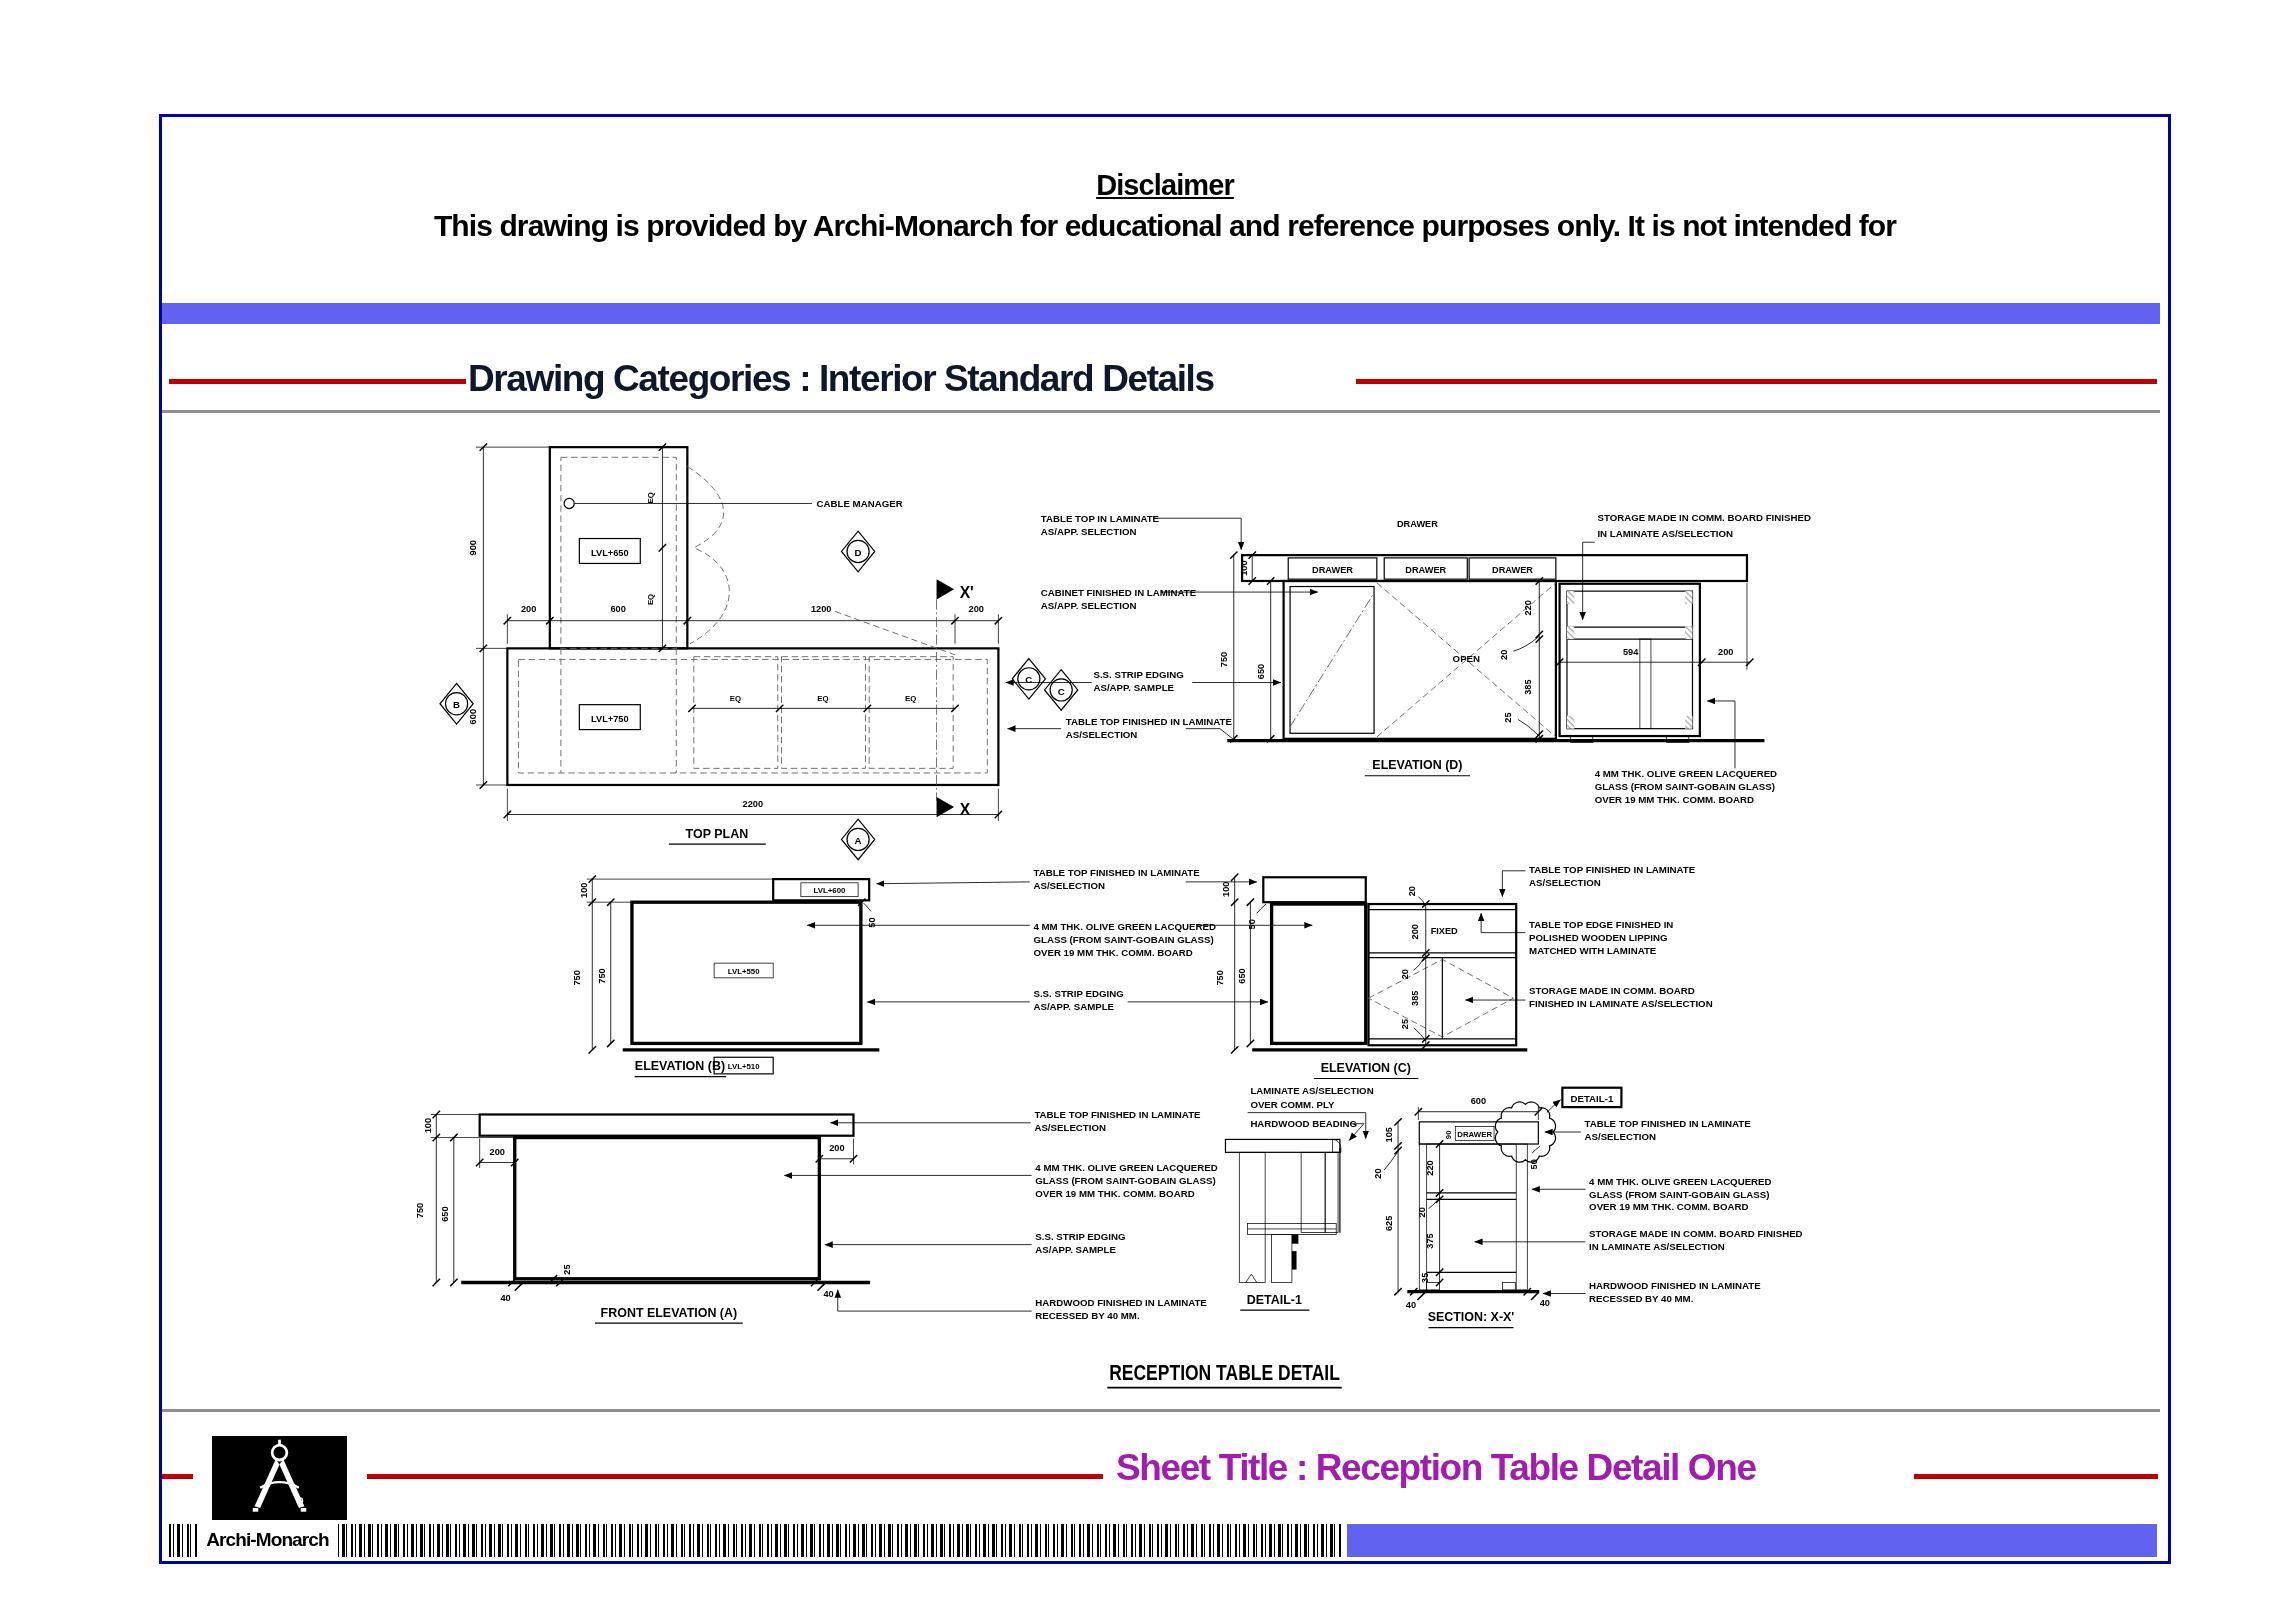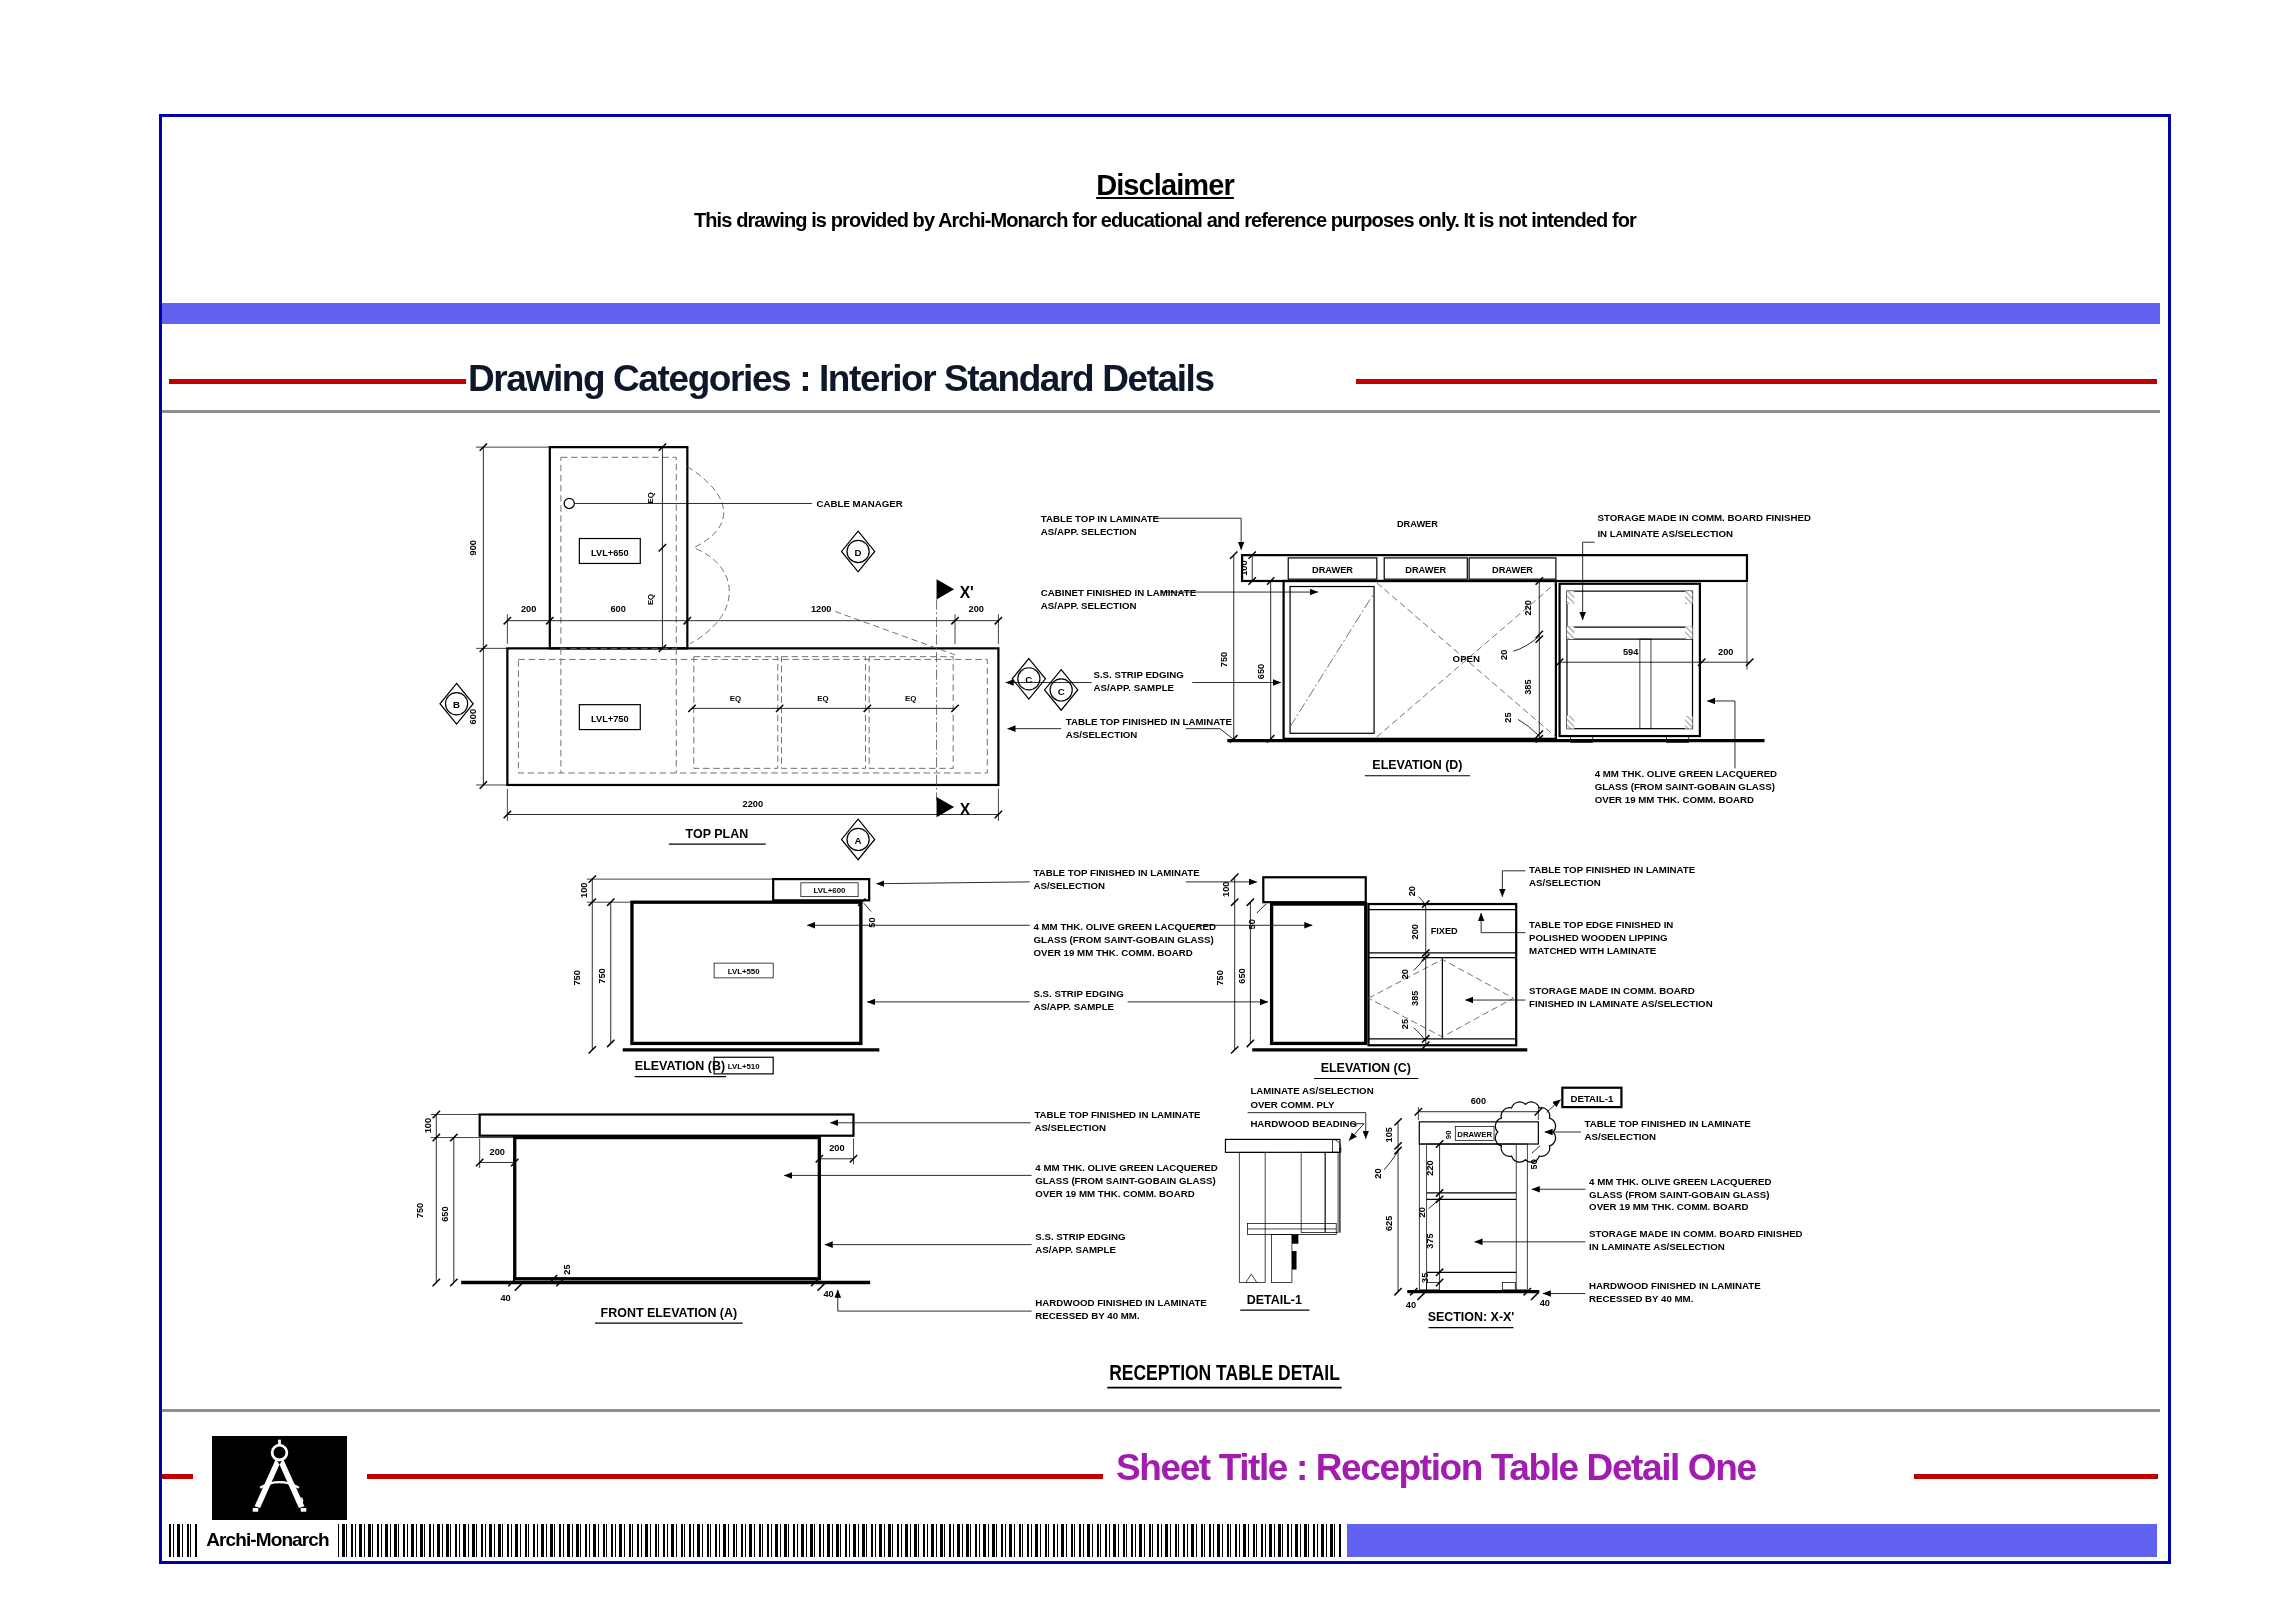--- a/index.html
+++ b/index.html
@@ -3,21 +3,21 @@
 <meta charset="utf-8">
 <style>
   html,body{margin:0;padding:0;background:#fff;}
   #stage{position:relative;width:2290px;height:1619px;background:#fff;overflow:hidden;
          font-family:"Liberation Sans",sans-serif;}
   .page{position:absolute;left:159px;top:93px;width:2006px;height:1444px;
         border:3.7px solid #0000aa;background:#fff;margin-top:21px;}
   .abs{position:absolute;}
   .disc-h{top:52px;left:0;width:100%;text-align:center;font-weight:700;font-size:29px;
           text-decoration:underline;letter-spacing:-0.9px;color:#000;}
-  .disc-l{left:0;width:100%;text-align:center;font-weight:700;font-size:20px;
+  .disc-l{left:0;width:100%;text-align:center;font-weight:700;font-size:30px;
           letter-spacing:-0.9px;color:#000;}
   .banner{left:0;width:1998px;height:21px;background:#6262f0;}
   .cat-title{left:306px;top:241px;font-weight:700;font-size:37px;letter-spacing:-1.4px;color:#0f172a;}
   .redline{height:4.6px;background:#c00000;}
   .grayline{left:0;width:1998px;height:2.8px;background:#8f8f8f;}
   .logo{left:50px;top:1319px;width:135px;height:84px;background:#000;}
   .sheet-title{left:954px;top:1330px;font-weight:700;font-size:37px;letter-spacing:-1.4px;color:#a21caf;}
   .barcode{left:7.4px;top:1407px;width:1174px;height:33px;
     background:repeating-linear-gradient(90deg,#000 0 1.8px,#fff 1.8px 3.7px,#000 3.7px 4.6px,#fff 4.6px 8.3px,#000 8.3px 11px,#fff 11px 13px,#000 13px 14px,#fff 14px 17.5px,#000 17.5px 20px,#fff 20px 21px,#000 21px 22px,#fff 22px 26px);}
   .brand{position:absolute;left:29.5px;top:0;height:33px;line-height:31px;background:#fff;

